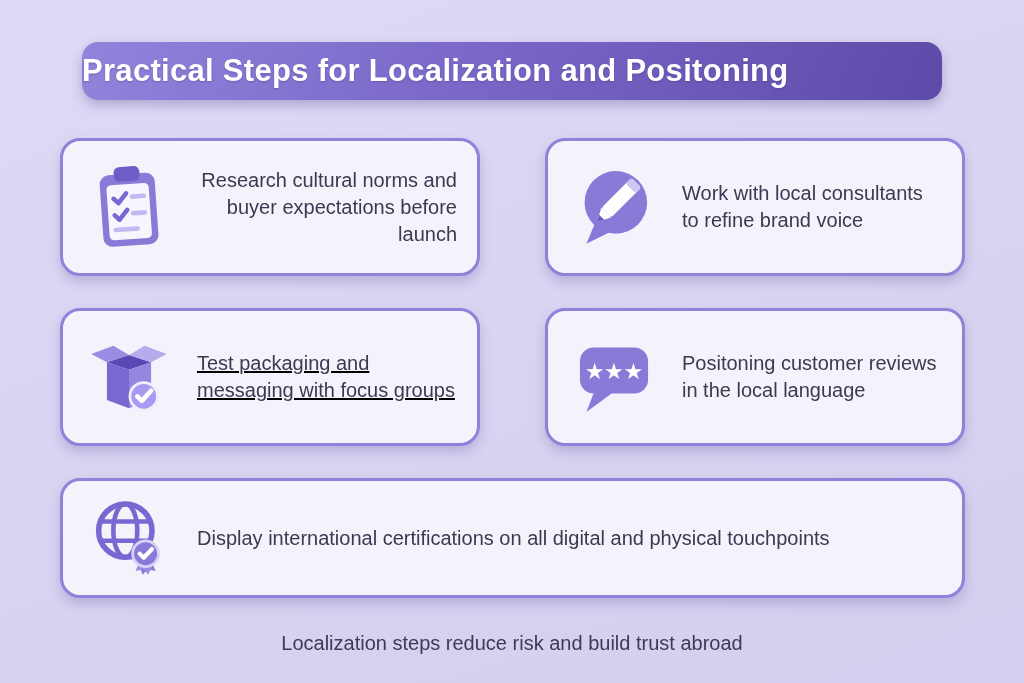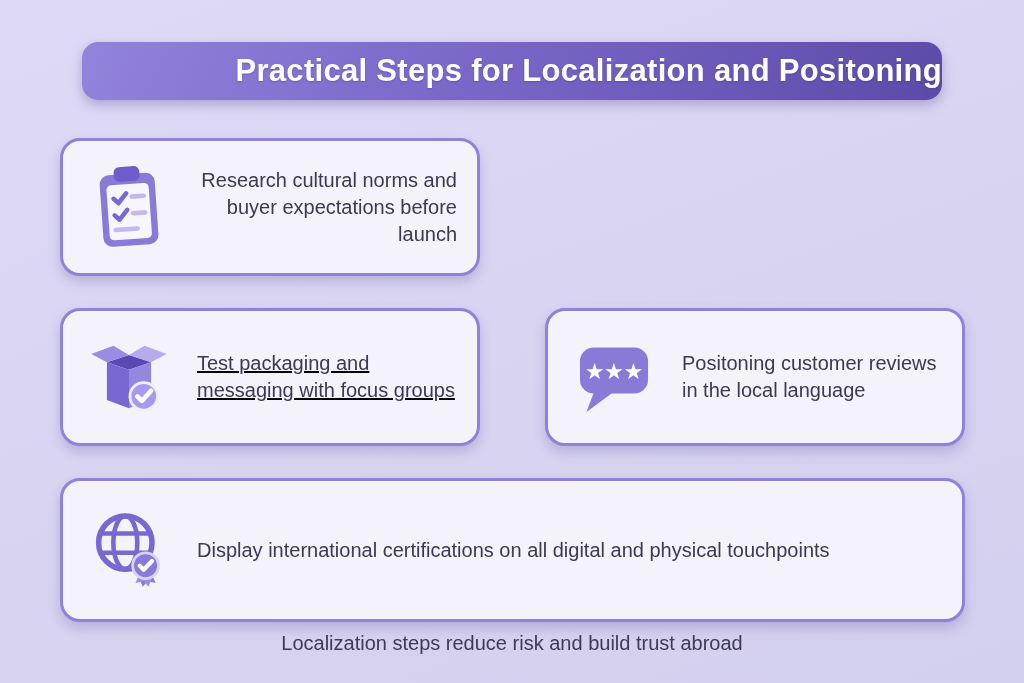--- a/index.html
+++ b/index.html
@@ -23,21 +23,21 @@
     position: absolute;
     left: 82px;
     top: 42px;
     width: 860px;
     height: 58px;
     border-radius: 16px;
     background: linear-gradient(115deg, #9283db 0%, #7a67c8 45%, #5d4aa8 100%);
     box-shadow: 0 5px 12px rgba(90, 75, 150, 0.35);
     display: flex;
     align-items: center;
-    justify-content: flex-end;
+    justify-content: flex-start;
   }
   .banner-title {
     margin: 0;
     color: #ffffff;
     font-size: 31px;
     font-weight: bold;
     letter-spacing: 0.3px;
     text-shadow: 0 1px 2px rgba(60, 45, 120, 0.35);
   }
   .card {
@@ -46,21 +46,21 @@
     background: #f4f2fb;
     border: 3px solid #8f82d9;
     border-radius: 20px;
     box-shadow: 0 6px 12px rgba(99, 86, 165, 0.28);
     display: flex;
     align-items: center;
     gap: 20px;
     padding: 0 20px 0 18px;
   }
   .card.small { width: 420px; height: 138px; }
-  .card.wide  { width: 905px; height: 144px; }
+  .card.wide  { width: 905px; height: 120px; }
   .pos-r1c1 { left: 60px;  top: 138px; text-align: right; }
   .pos-r1c2 { left: 545px; top: 138px; }
   .pos-r2c1 { left: 60px;  top: 308px; text-decoration: underline; }
   .pos-r2c2 { left: 545px; top: 308px; }
   .pos-r3   { left: 60px;  top: 478px; }
   .icon-wrap {
     flex: 0 0 96px;
     width: 96px;
     height: 96px;
     display: flex;
@@ -105,20 +105,35 @@
           <line x1="54" y1="39" x2="67" y2="39" stroke="#c3b9f0" stroke-width="5" stroke-linecap="round"></line>
           <path d="M34 58 l5 5 9 -10" stroke="#7a68d2" stroke-width="5" fill="none" stroke-linecap="round" stroke-linejoin="round"></path>
           <line x1="54" y1="57" x2="67" y2="57" stroke="#c3b9f0" stroke-width="5" stroke-linecap="round"></line>
           <line x1="34" y1="74" x2="58" y2="74" stroke="#c3b9f0" stroke-width="5" stroke-linecap="round"></line>
         </g>
       </svg>
     </div>
     <div class="card-text">Research cultural norms and buyer expectations before launch</div>
   </div>
 
+  <div class="card small pos-r1c2">
+    <div class="icon-wrap">
+      <svg viewBox="0 0 100 100" width="92" height="92" aria-hidden="true">
+        <path d="M30 66 L20 90 L48 76 Z" fill="#8a7ad8"></path>
+        <circle cx="52" cy="45" r="34" fill="#8a7ad8"></circle>
+        <g transform="rotate(45 52 45)">
+          <rect x="45" y="14" width="15" height="46" rx="3" fill="#ffffff"></rect>
+          <rect x="45" y="14" width="15" height="9" rx="3" fill="#cfc6f4"></rect>
+          <path d="M45 60 L60 60 L52.5 75 Z" fill="#ffffff"></path>
+          <path d="M48.6 67.2 L56.4 67.2 L52.5 75 Z" fill="#6f5cc8"></path>
+        </g>
+      </svg>
+    </div>
+    <div class="card-text">Work with local consultants to refine brand voice</div>
+  </div>
 
   <div class="card small pos-r2c1">
     <div class="icon-wrap">
       <svg viewBox="0 0 100 100" width="92" height="92" aria-hidden="true">
         <path d="M26 34 L50 42 L74 34 L50 26 Z" fill="#5a48b4"></path>
         <path d="M26 34 L9 25 L33 16 L50 26 Z" fill="#9a8ce2"></path>
         <path d="M74 34 L91 25 L67 16 L50 26 Z" fill="#b7abee"></path>
         <path d="M26 34 L50 42 L50 84 L26 75 Z" fill="#7a68d2"></path>
         <path d="M74 34 L50 42 L50 84 L74 75 Z" fill="#9487e0"></path>
         <circle cx="66" cy="71" r="15" fill="#a79af0" stroke="#f1eefb" stroke-width="3"></circle>

